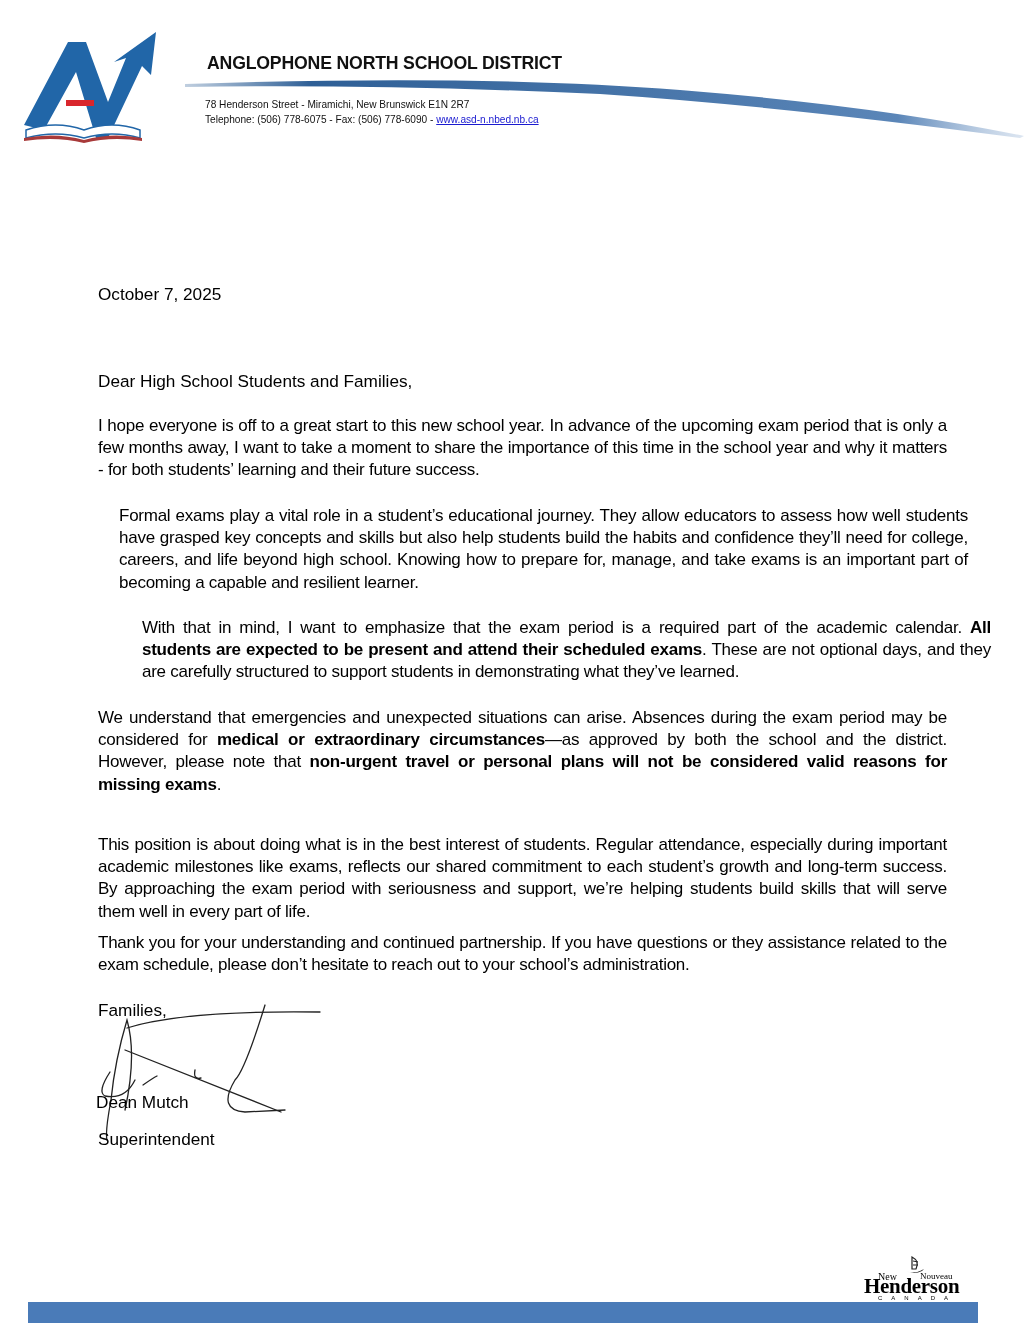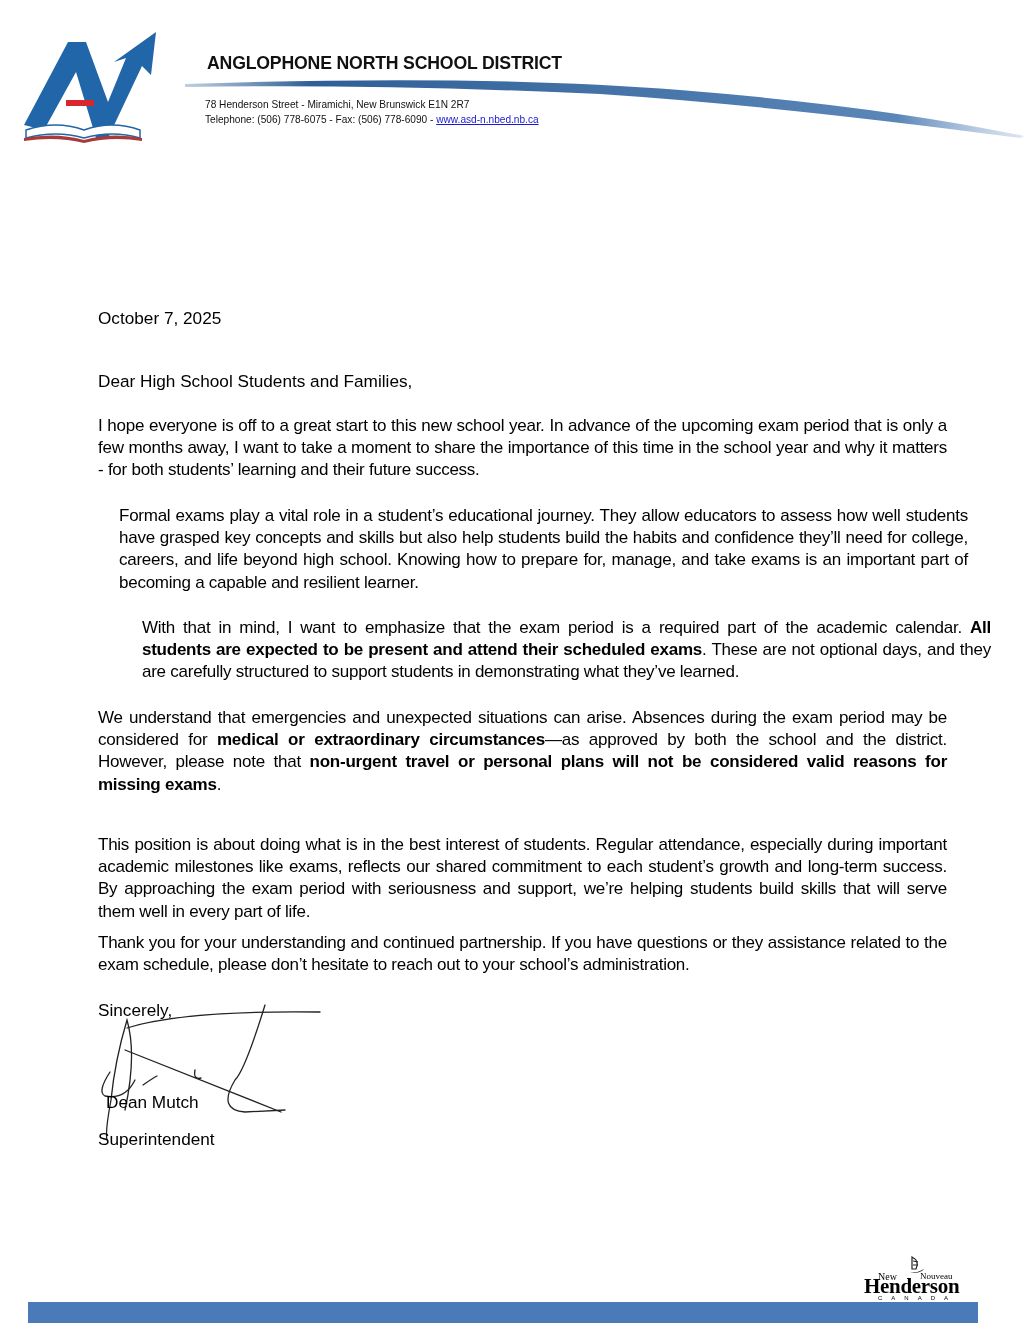--- a/index.html
+++ b/index.html
@@ -4,25 +4,25 @@
 <style>
   html, body { margin:0; padding:0; background:#ffffff; }
   body { width:1024px; height:1330px; position:relative; overflow:hidden; color:#000; font-family:"Liberation Sans", sans-serif; }
   .logo { position:absolute; left:16px; top:30px; width:145px; height:115px; }
   .district-title { position:absolute; left:207px; top:52px; font-size:19px; font-weight:bold; letter-spacing:-0.2px; transform:scaleX(0.93); transform-origin:left top; white-space:nowrap; color:#111; }
   .swoosh { position:absolute; left:180px; top:76px; width:844px; height:70px; }
   .address { position:absolute; left:205px; top:97px; font-size:11.5px; line-height:15px; transform:scaleX(0.88); transform-origin:left top; white-space:nowrap; color:#111; }
   .address a { color:#1a1ad0; text-decoration:underline; }
   .body-text { position:absolute; left:98px; width:849px; font-size:17px; line-height:22.2px; letter-spacing:-0.25px; }
   .para { text-align:justify; margin:0; }
-  .date { position:absolute; left:98px; top:284px; font-size:17.2px;margin-top:24px; }
+  .date { position:absolute; left:98px; top:284px; font-size:17.2px; }
   .salutation { position:absolute; left:98px; top:371px; font-size:17.2px; }
   .p1 { top:415px; } .p2 { top:505px;margin-left:21px; } .p3 { top:617px;margin-left:44px; } .p4 { top:707px; } .p5 { top:820px;margin-top:14px; } .p6 { top:932px; }
   .closing { position:absolute; left:98px; top:1000px; font-size:17.2px; }
-  .signer-name { position:absolute; left:106px; top:1092px; font-size:17.2px; }
+  .signer-name { position:absolute; left:96px; top:1092px; font-size:17.2px; }
   .signer-title { position:absolute; left:98px; top:1129px; font-size:17.2px; }
   .signature { position:absolute; left:95px; top:1000px; width:240px; height:140px; }
   .footer-bar { position:absolute; left:28px; top:1302px; width:950px; height:21px; background:#4a7bb8; }
   .nb-logo { position:absolute; left:862px; top:1255px; width:112px; height:50px; }
   .nb-new { position:absolute; left:16px; top:16px; font-family:"Liberation Serif", serif; font-size:10px; }
   .nb-nouveau { position:absolute; left:58px; top:16px; font-family:"Liberation Serif", serif; font-size:9px;text-align:right; }
   .nb-brunswick { position:absolute; left:2px; top:19px; font-family:"Liberation Serif", serif; font-weight:bold; font-size:21px; letter-spacing:-0.3px; }
   .nb-canada { position:absolute; left:16px; top:40px; font-family:"Liberation Sans", sans-serif; font-size:6px; letter-spacing:9px; }
   .nb-ship { position:absolute; left:40px; top:0px; width:24px; height:20px; }
 </style>
@@ -70,21 +70,21 @@
 <div class="body-text p4">
     <p class="para"><span>We understand that emergencies and unexpected situations can arise. Absences during the exam period may be considered for </span><b>medical or extraordinary circumstances</b><span>—as approved by both the school and the district. However, please note that </span><b>non-urgent travel or personal plans will not be considered valid reasons for missing exams</b><span>.</span></p>
   </div>
 <div class="body-text p5">
     <p class="para"><span>This position is about doing what is in the best interest of students. Regular attendance, especially during important academic milestones like exams, reflects our shared commitment to each student’s growth and long-term success. By approaching the exam period with seriousness and support, we’re helping students build skills that will serve them well in every part of life.</span></p>
   </div>
 <div class="body-text p6">
     <p class="para"><span>Thank you for your understanding and continued partnership. If you have questions or they assistance related to the exam schedule, please don’t hesitate to reach out to your school’s administration.</span></p>
   </div>
 
-<div class="closing">Sincerely,</div>
+<div class="closing">Families,</div>
 
 <svg class="signature" viewBox="0 0 240 140">
   <g fill="none" stroke="#222" stroke-width="1.3" stroke-linecap="round">
     <path d="M30,110 Q42,55 32,20 Q20,60 16,100 Q10,132 12,140"></path>
     <path d="M32,28 Q90,10 225,12"></path>
     <path d="M30,50 L186,112"></path>
     <path d="M15,72 Q2,92 10,96 Q30,100 40,80"></path>
     <path d="M48,85 Q58,78 62,76"></path>
     <path d="M100,70 Q98,80 106,78"></path>
     <path d="M170,5 Q150,70 140,80 Q122,110 150,112 L190,110"></path>

